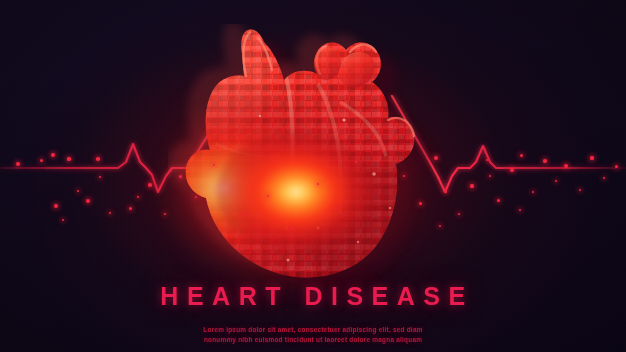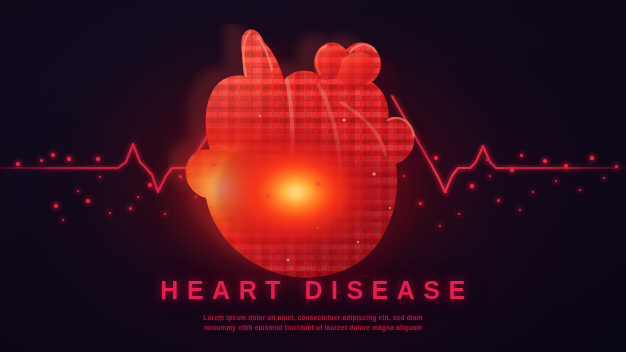--- a/index.html
+++ b/index.html
@@ -99,21 +99,21 @@
 
   
   .text-block {
     position: absolute;
     left: 0;
     right: 0;
     top: 268px;
     text-align: center;
   }
   .title {
-    margin: 10px;
+    margin: 16px;
     font-size: 25px;
     font-weight: 700;
     letter-spacing: 8.5px;
     color: #ea1b4e;
     text-shadow: 0 0 10px rgba(226,22,70,0.55), 0 0 26px rgba(190,14,52,0.35);
     line-height: 1;
     padding-left: 8px;
   }
   .subtitle {
     margin: 8px 0 0 0;

